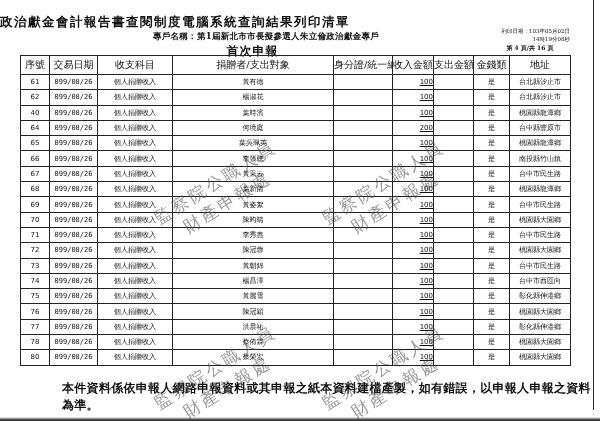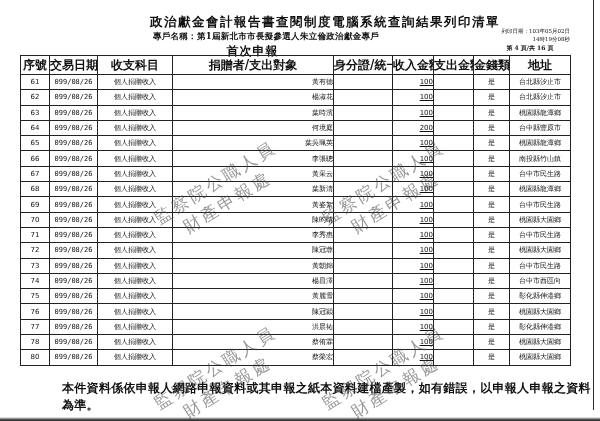--- a/index.html
+++ b/index.html
@@ -3,38 +3,38 @@
 <meta charset="utf-8">
 <style>
   html, body { margin: 0; padding: 0; }
   body {
     width: 600px; height: 421px; background: #ffffff; position: relative; overflow: hidden;
     font-family: "DejaVu Serif", "Liberation Serif", serif; color: #111;
   }
   .page-edge { position: absolute; right: 6px; top: 0; width: 1px; height: 410px; background: #2a2a2a; }
   .page-bottom { position: absolute; left: 0; bottom: 0; width: 600px; height: 4px;
     background: linear-gradient(to bottom, #fff, #555 60%, #222); }
-  .title { position: absolute; top: 14px; left: 0; width: 500px; text-align: right;
+  .title { position: absolute; top: 14px; left: 0; width: 500px; text-align: left;
     font-size: 12.5px; font-weight: bold; letter-spacing: 1.5px; }
   .subtitle { position: absolute; top: 31px; left: 0; width: 532px; text-align: center;
     font-size: 8.5px; font-weight: bold; letter-spacing: 0.3px; }
   .section { position: absolute; top: 43px; left: 0; width: 505px; text-align: center;
     font-size: 12px; font-weight: bold; letter-spacing: 1px; }
   .print-info { position: absolute; top: 27px; left: 490px; width: 80px; text-align: right;
     font-size: 5.5px; line-height: 8px; }
   .page-num { position: absolute; top: 44px; left: 490px; width: 80px; text-align: center;
     font-size: 6px; font-weight: bold; }
   table.grid { position: absolute; left: 20px; top: 55px; border-collapse: collapse;
     table-layout: fixed; width: 550px; }
   table.grid th, table.grid td { border: 1px solid #222; padding: 0; font-size: 7px;
     overflow: hidden; white-space: nowrap; }
-  table.grid th { height: 18px; font-weight: bold; text-align: center; font-size: 12px; }
+  table.grid th { height: 18px; font-weight: normal; text-align: center; font-size: 10px; }
   table.grid td { height: 14.3px; }
   td.c-seq, td.c-date, td.c-cat, td.c-cash, td.c-addr { text-align: center; }
-  td.c-name { text-align: right; padding-left: 10px; }
+  td.c-name { text-align: center; padding-left: 10px; }
   td.c-amt { text-align: right; padding-right: 1px; }
   td.c-date { font-family: "DejaVu Sans Mono", "Liberation Mono", monospace; font-size: 6.5px; }
   td.c-seq { font-family: "DejaVu Sans", "Liberation Sans", sans-serif; font-size: 6.5px; }
   td.c-amt { font-family: "DejaVu Sans", "Liberation Sans", sans-serif; font-size: 6.5px; text-decoration: underline; }
   .footnote { position: absolute; top: 380px; left: 62px; font-size: 12px; font-weight: bold; letter-spacing: 0.3px; }
   .watermark { position: absolute; color: rgba(70,70,70,0.55); font-size: 17px;
     transform: rotate(-32deg); transform-origin: left top; white-space: nowrap; pointer-events: none;
     font-family: "DejaVu Sans", "Liberation Sans", sans-serif; letter-spacing: 3px; }
   .wm-line2 { display: block; margin-left: 20px; }
 </style>
@@ -96,21 +96,21 @@
         <td class="c-date">099/08/26</td>
         <td class="c-cat">個人捐贈收入</td>
         <td class="c-name">楊淑花</td>
         <td class="c-id"></td>
         <td class="c-amt">100</td>
         <td class="c-amt"></td>
         <td class="c-cash">是</td>
         <td class="c-addr">台北縣汐止市</td>
       </tr>
       <tr>
-        <td class="c-seq">63</td>
+        <td class="c-seq">40</td>
         <td class="c-date">099/08/26</td>
         <td class="c-cat">個人捐贈收入</td>
         <td class="c-name">葉時濱</td>
         <td class="c-id"></td>
         <td class="c-amt">100</td>
         <td class="c-amt"></td>
         <td class="c-cash">是</td>
         <td class="c-addr">桃園縣龍潭鄉</td>
       </tr>
       <tr>

